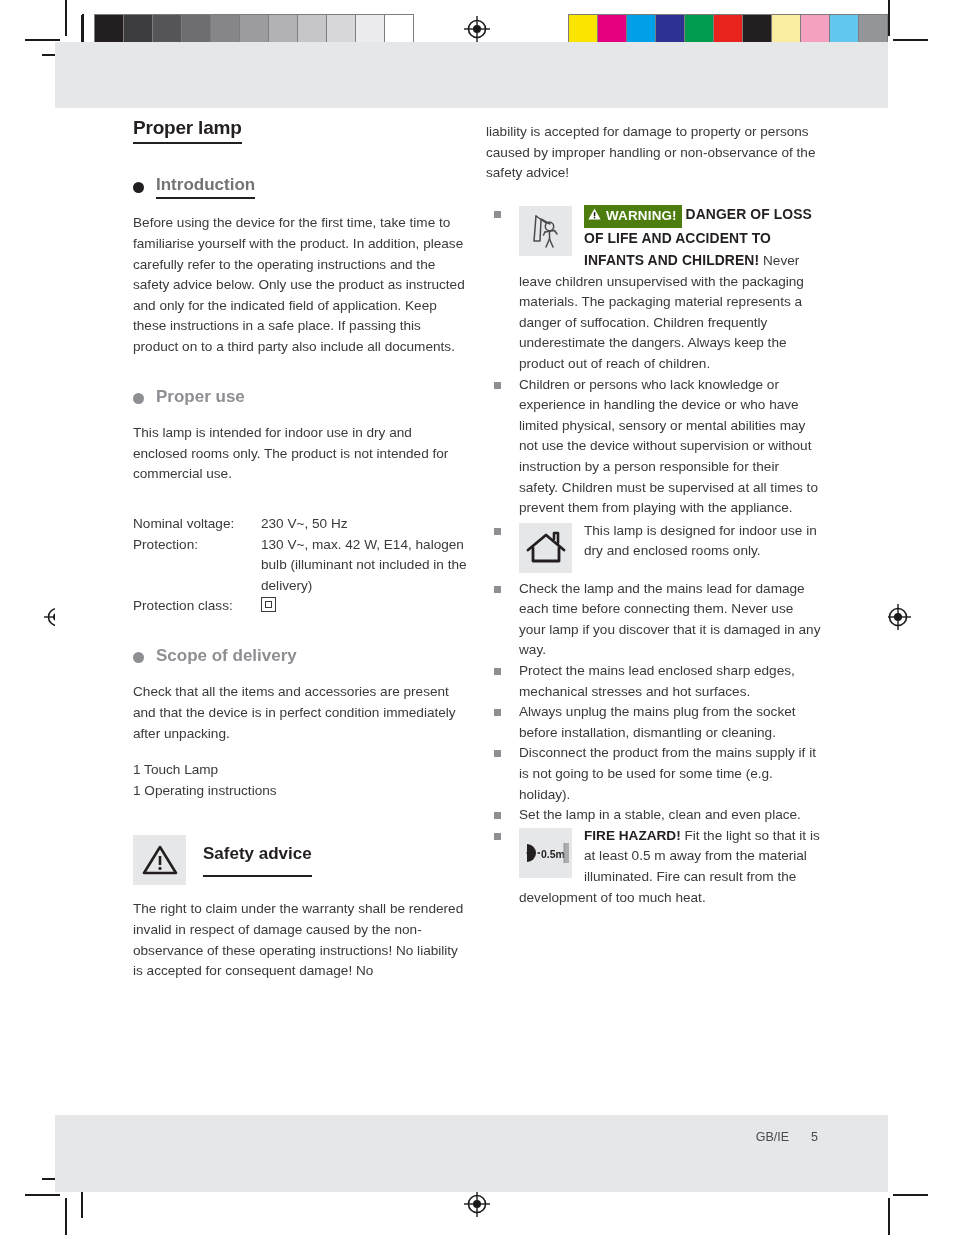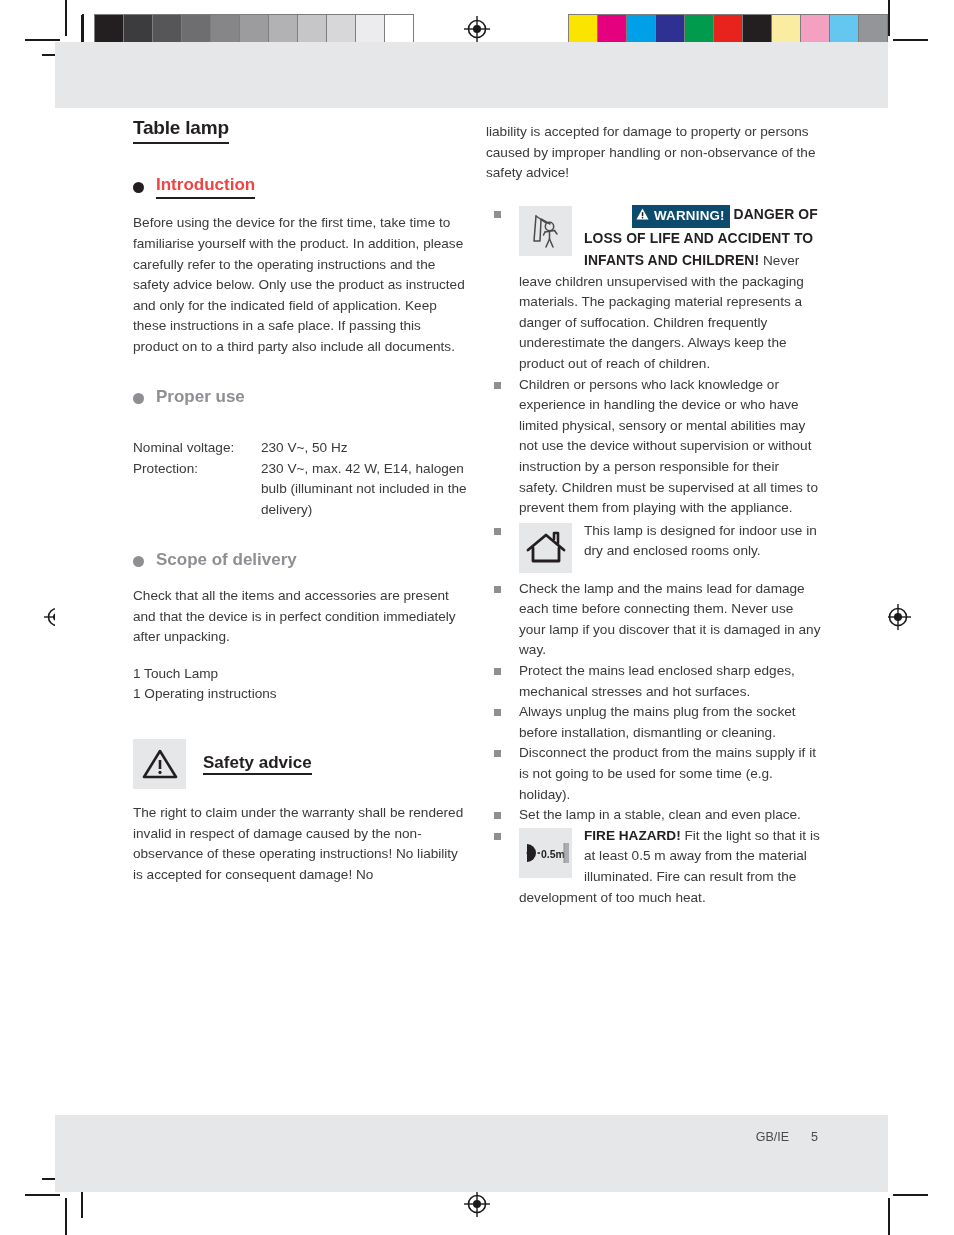--- a/index.html
+++ b/index.html
@@ -37,60 +37,59 @@
   }
 
   .sec{margin-top:29px;}
   .sec-head{display:flex;align-items:center;gap:12px;}
   .sec-head .dot{width:11px;height:11px;border-radius:50%;flex:0 0 auto;margin-top:1px;}
   .sec-head .dot.black{background:#231f20;}
   .sec-head .dot.grey{background:#8d8f93;}
   .sec-head .htxt{
     font-size:17px;font-weight:bold;line-height:1.15;padding-bottom:3px;
   }
-  .sec-head .htxt.black{color:#ef4444;border-bottom:2px solid #231f20;}
+  .sec-head .htxt.black{color:#737373;border-bottom:2px solid #231f20;}
   .sec-head .htxt.grey{color:#8d8f93;}
 
   p.body{
     font-size:13.6px;line-height:20.6px;margin:14px 0 0 0;color:#3a3a3c;
     text-align:left;
   }
 
   
   table.tech{border-collapse:collapse;margin-top:14px;font-size:13.6px;line-height:20.6px;color:#3a3a3c;}
   table.tech td{padding:0;vertical-align:top;}
   table.tech td.k{width:124px;padding-right:4px;}
   .protbox{display:inline-block;width:13px;height:13px;border:1.4px solid #3a3a3c;position:relative;vertical-align:-2px;}
   .protbox:after{content:"";position:absolute;left:3px;top:3px;right:3px;bottom:3px;border:1.2px solid #3a3a3c;}
 
   
   .safety-head{display:flex;align-items:center;gap:17px;margin-top:34px;}
   .safety-box{width:53px;height:50px;background:#e6e7e9;display:flex;align-items:center;justify-content:center;flex:0 0 auto;}
-  .safety-head .htxt{font-size:17px;font-weight:bold;color:#231f20;border-bottom:2px solid #231f20;padding-bottom:1px;line-height:1.15;}
+  .safety-head .htxt{font-size:17px;font-weight:bold;color:#231f20;border-bottom:2px solid #231f20;padding-bottom:11px;line-height:1.15;}
 
   
   ul.blist{list-style:none;margin:0;padding:0;}
   ul.blist > li{
     position:relative;padding-left:33px;margin-top:0;
     font-size:13.6px;line-height:20.6px;color:#3a3a3c;
   }
   ul.blist > li .sq{
     position:absolute;left:8px;top:7px;width:7px;height:7px;background:#8d8f93;
   }
   ul.blist > li .tri{position:absolute;left:3px;top:3px;}
 
   .icon-wrap{float:left;margin:2px 12px 2px 0;}
   .icon-box{width:53px;height:50px;background:#e6e7e9;display:flex;align-items:center;justify-content:center;}
 
   .warn-strong{font-weight:bold;color:#231f20;font-size:13.9px;letter-spacing:0.1px;}
   .warnbar{
-    display:inline-flex;align-items:center;gap:5px;background:#0c4a6e;color:#ffffff;
+    display:inline-flex;align-items:center;gap:5px;background:#4d7c0f;color:#ffffff;
     font-weight:bold;font-size:13.4px;padding:1px 5px 2px 4px;letter-spacing:0.2px;
     vertical-align:-1px;
-    margin-left:48px;
   }
   b.bold{font-weight:bold;color:#231f20;}
 
   .footer{
     position:absolute;left:55px;top:1130px;width:833px;
     text-align:right;padding-right:70px;box-sizing:border-box;
     font-size:12.5px;color:#4a4a4c;
   }
   .footer .pg{display:inline-block;margin-left:22px;}
 
@@ -177,50 +176,55 @@
     <div class="sw" style="background: rgb(99, 199, 239);"></div>
     <div class="sw" style="background: rgb(147, 149, 152);"></div>
   </div>
 
 <div class="panel-top"></div>
 <div class="page-white"></div>
 <div class="panel-bottom"></div>
 
 <div class="col col-left">
 
-  <h1 class="doc-title">Table lamp</h1>
+  <h1 class="doc-title">Proper lamp</h1>
 
   
   <div class="sec">
     <div class="sec-head">
       <span class="dot black"></span>
       <span class="htxt black">Introduction</span>
     </div>
     <p class="body">Before using the device for the first time, take time to familiarise yourself with the product. In addition, please carefully refer to the operating instructions and the safety advice below. Only use the product as instructed and only for the indicated field of application. Keep these instructions in a safe place. If passing this product on to a third party also include all documents.</p>
   </div>
 
   
   <div class="sec">
     <div class="sec-head">
       <span class="dot grey"></span>
       <span class="htxt grey">Proper use</span>
     </div>
+    <p class="body">This lamp is intended for indoor use in dry and enclosed rooms only. The product is not intended for commercial use.</p>
   </div>
 
   
   <div class="sec">
     <table class="tech">
       <tbody>
           <tr>
         <td class="k">Nominal voltage:</td>
         <td>230 V~, 50 Hz</td>
       </tr>
       <tr>
         <td class="k">Protection:</td>
-        <td>230 V~, max. 42 W, E14, halogen bulb (illuminant not included in the delivery)</td>
+        <td>130 V~, max. 42 W, E14, halogen bulb (illuminant not included in the delivery)</td>
+      </tr>
+      <tr>
+        <td class="k">Protection class:</td>
+        <td><span class="protbox"></span></td>
       </tr>
     </tbody>
       </table>
   </div>
 
   
   <div class="sec">
     <div class="sec-head">
       <span class="dot grey"></span>
       <span class="htxt grey">Scope of delivery</span>

